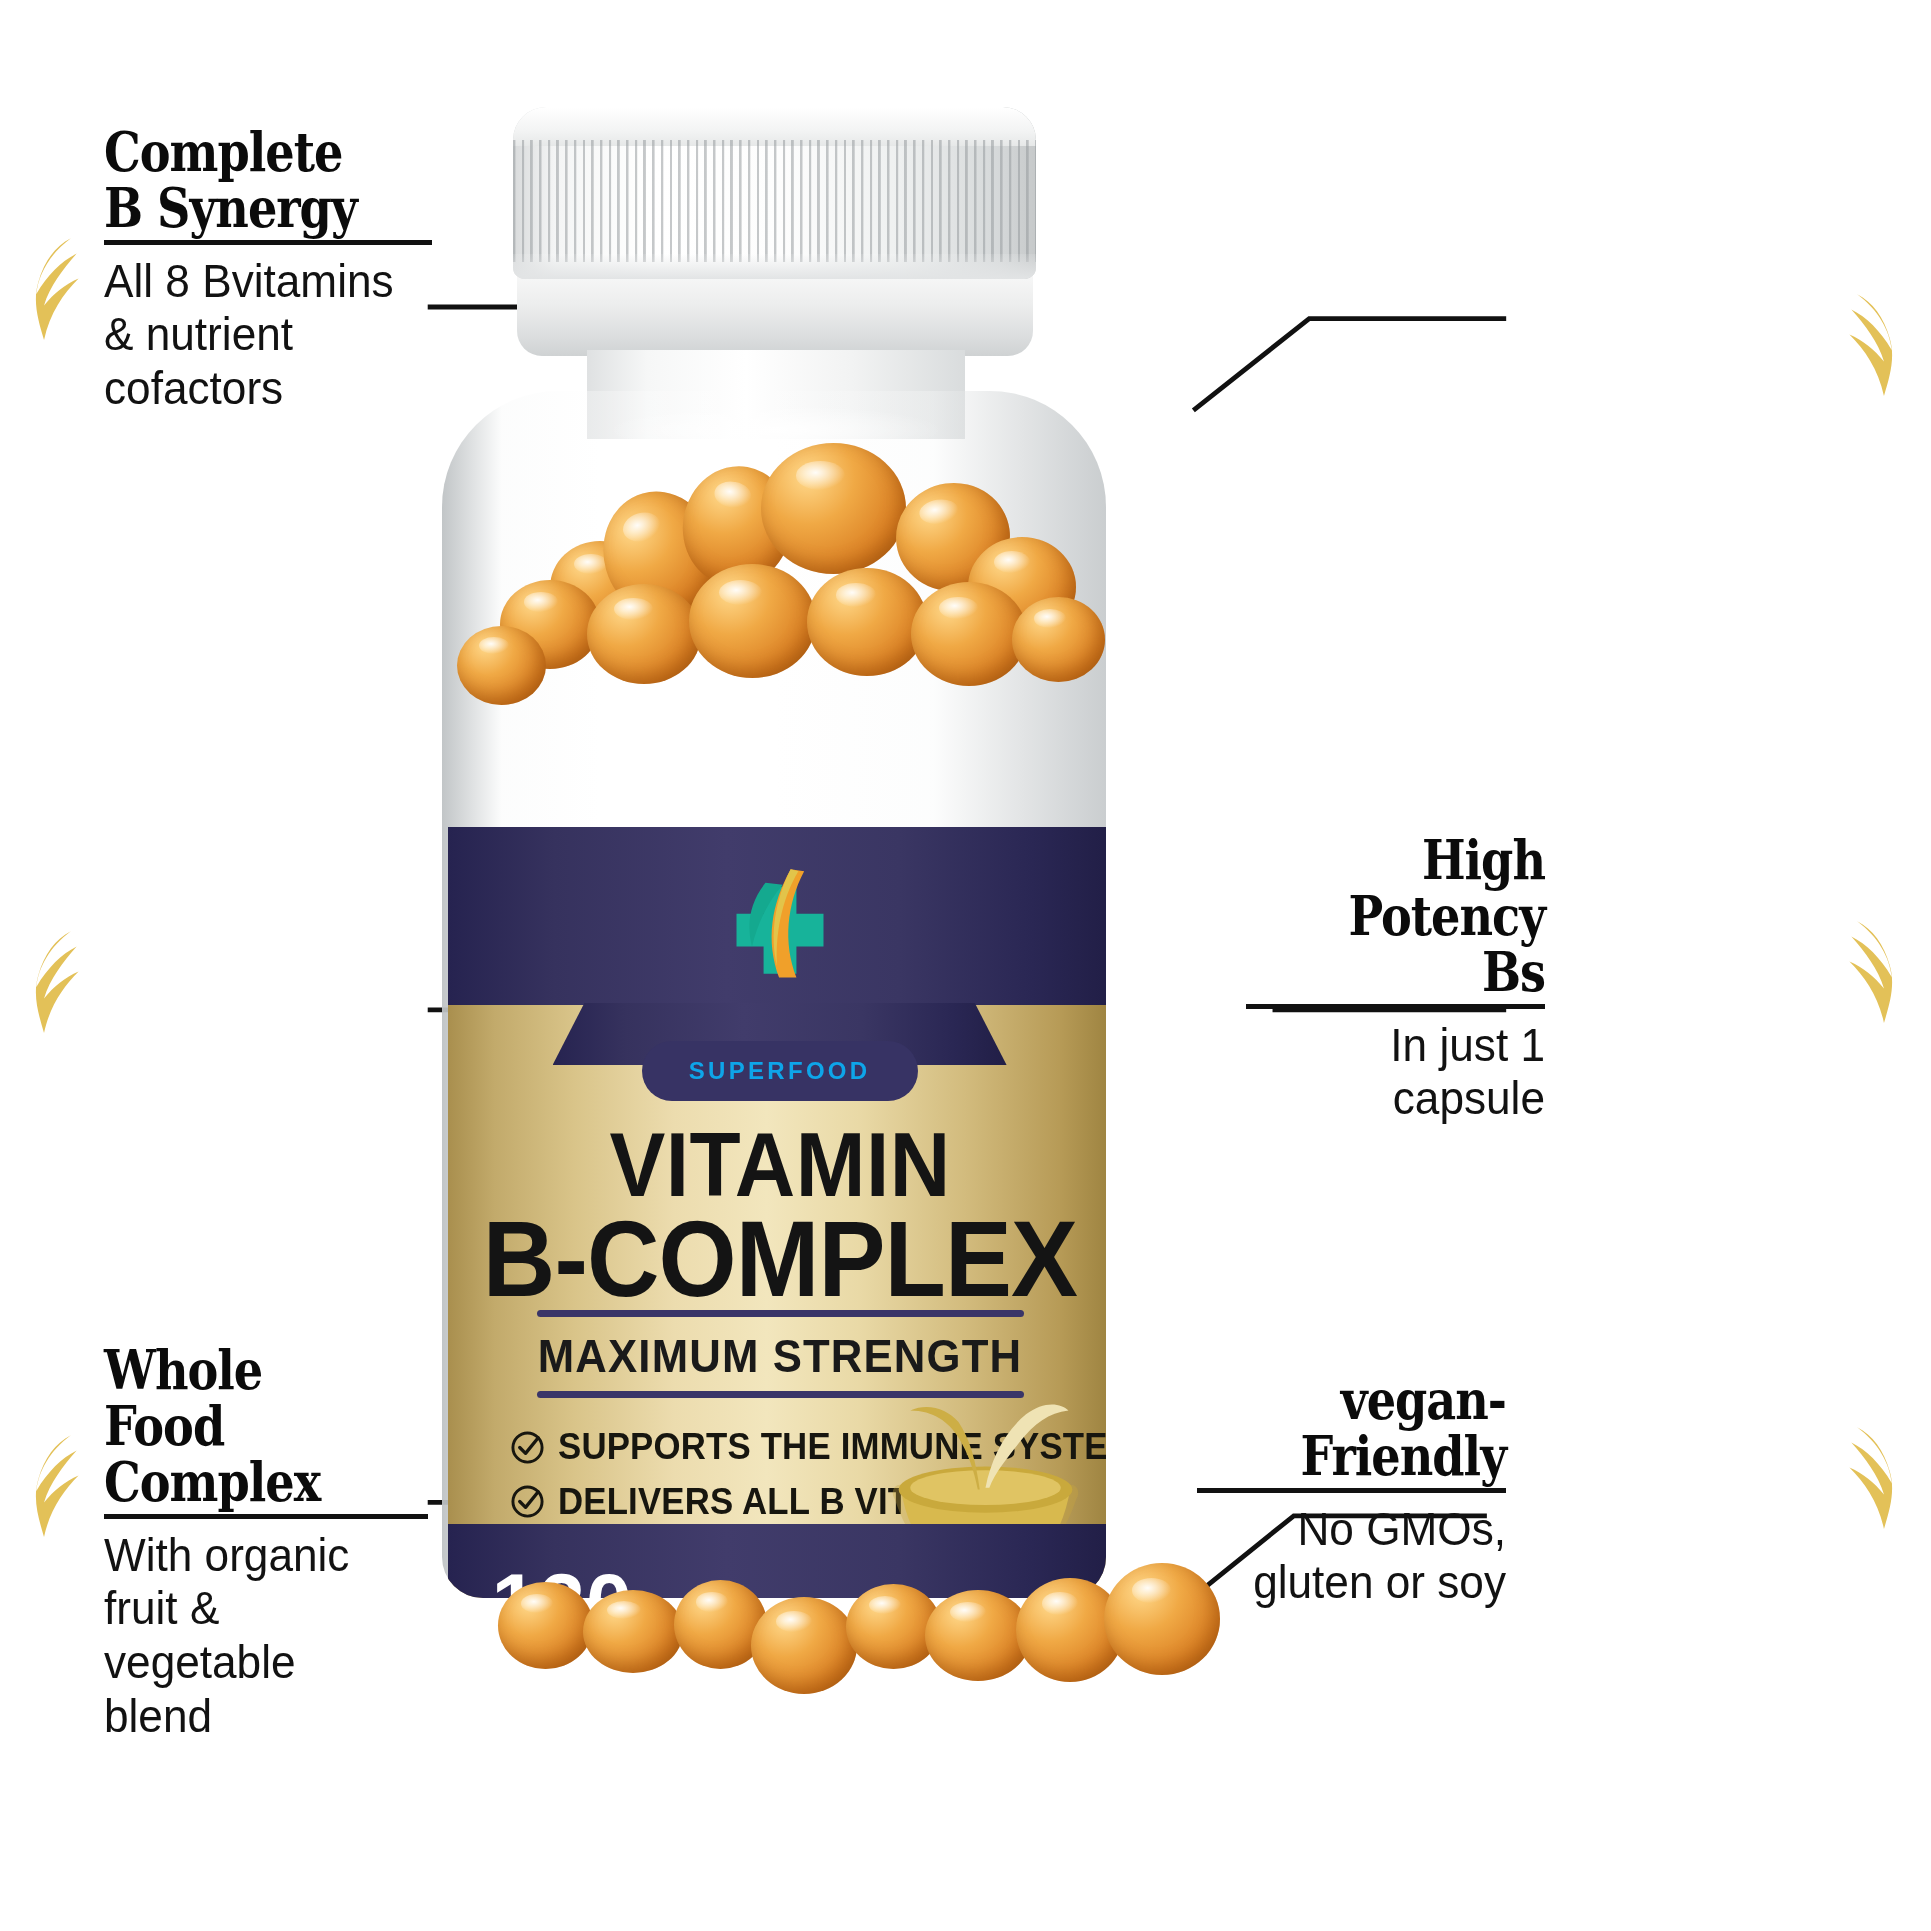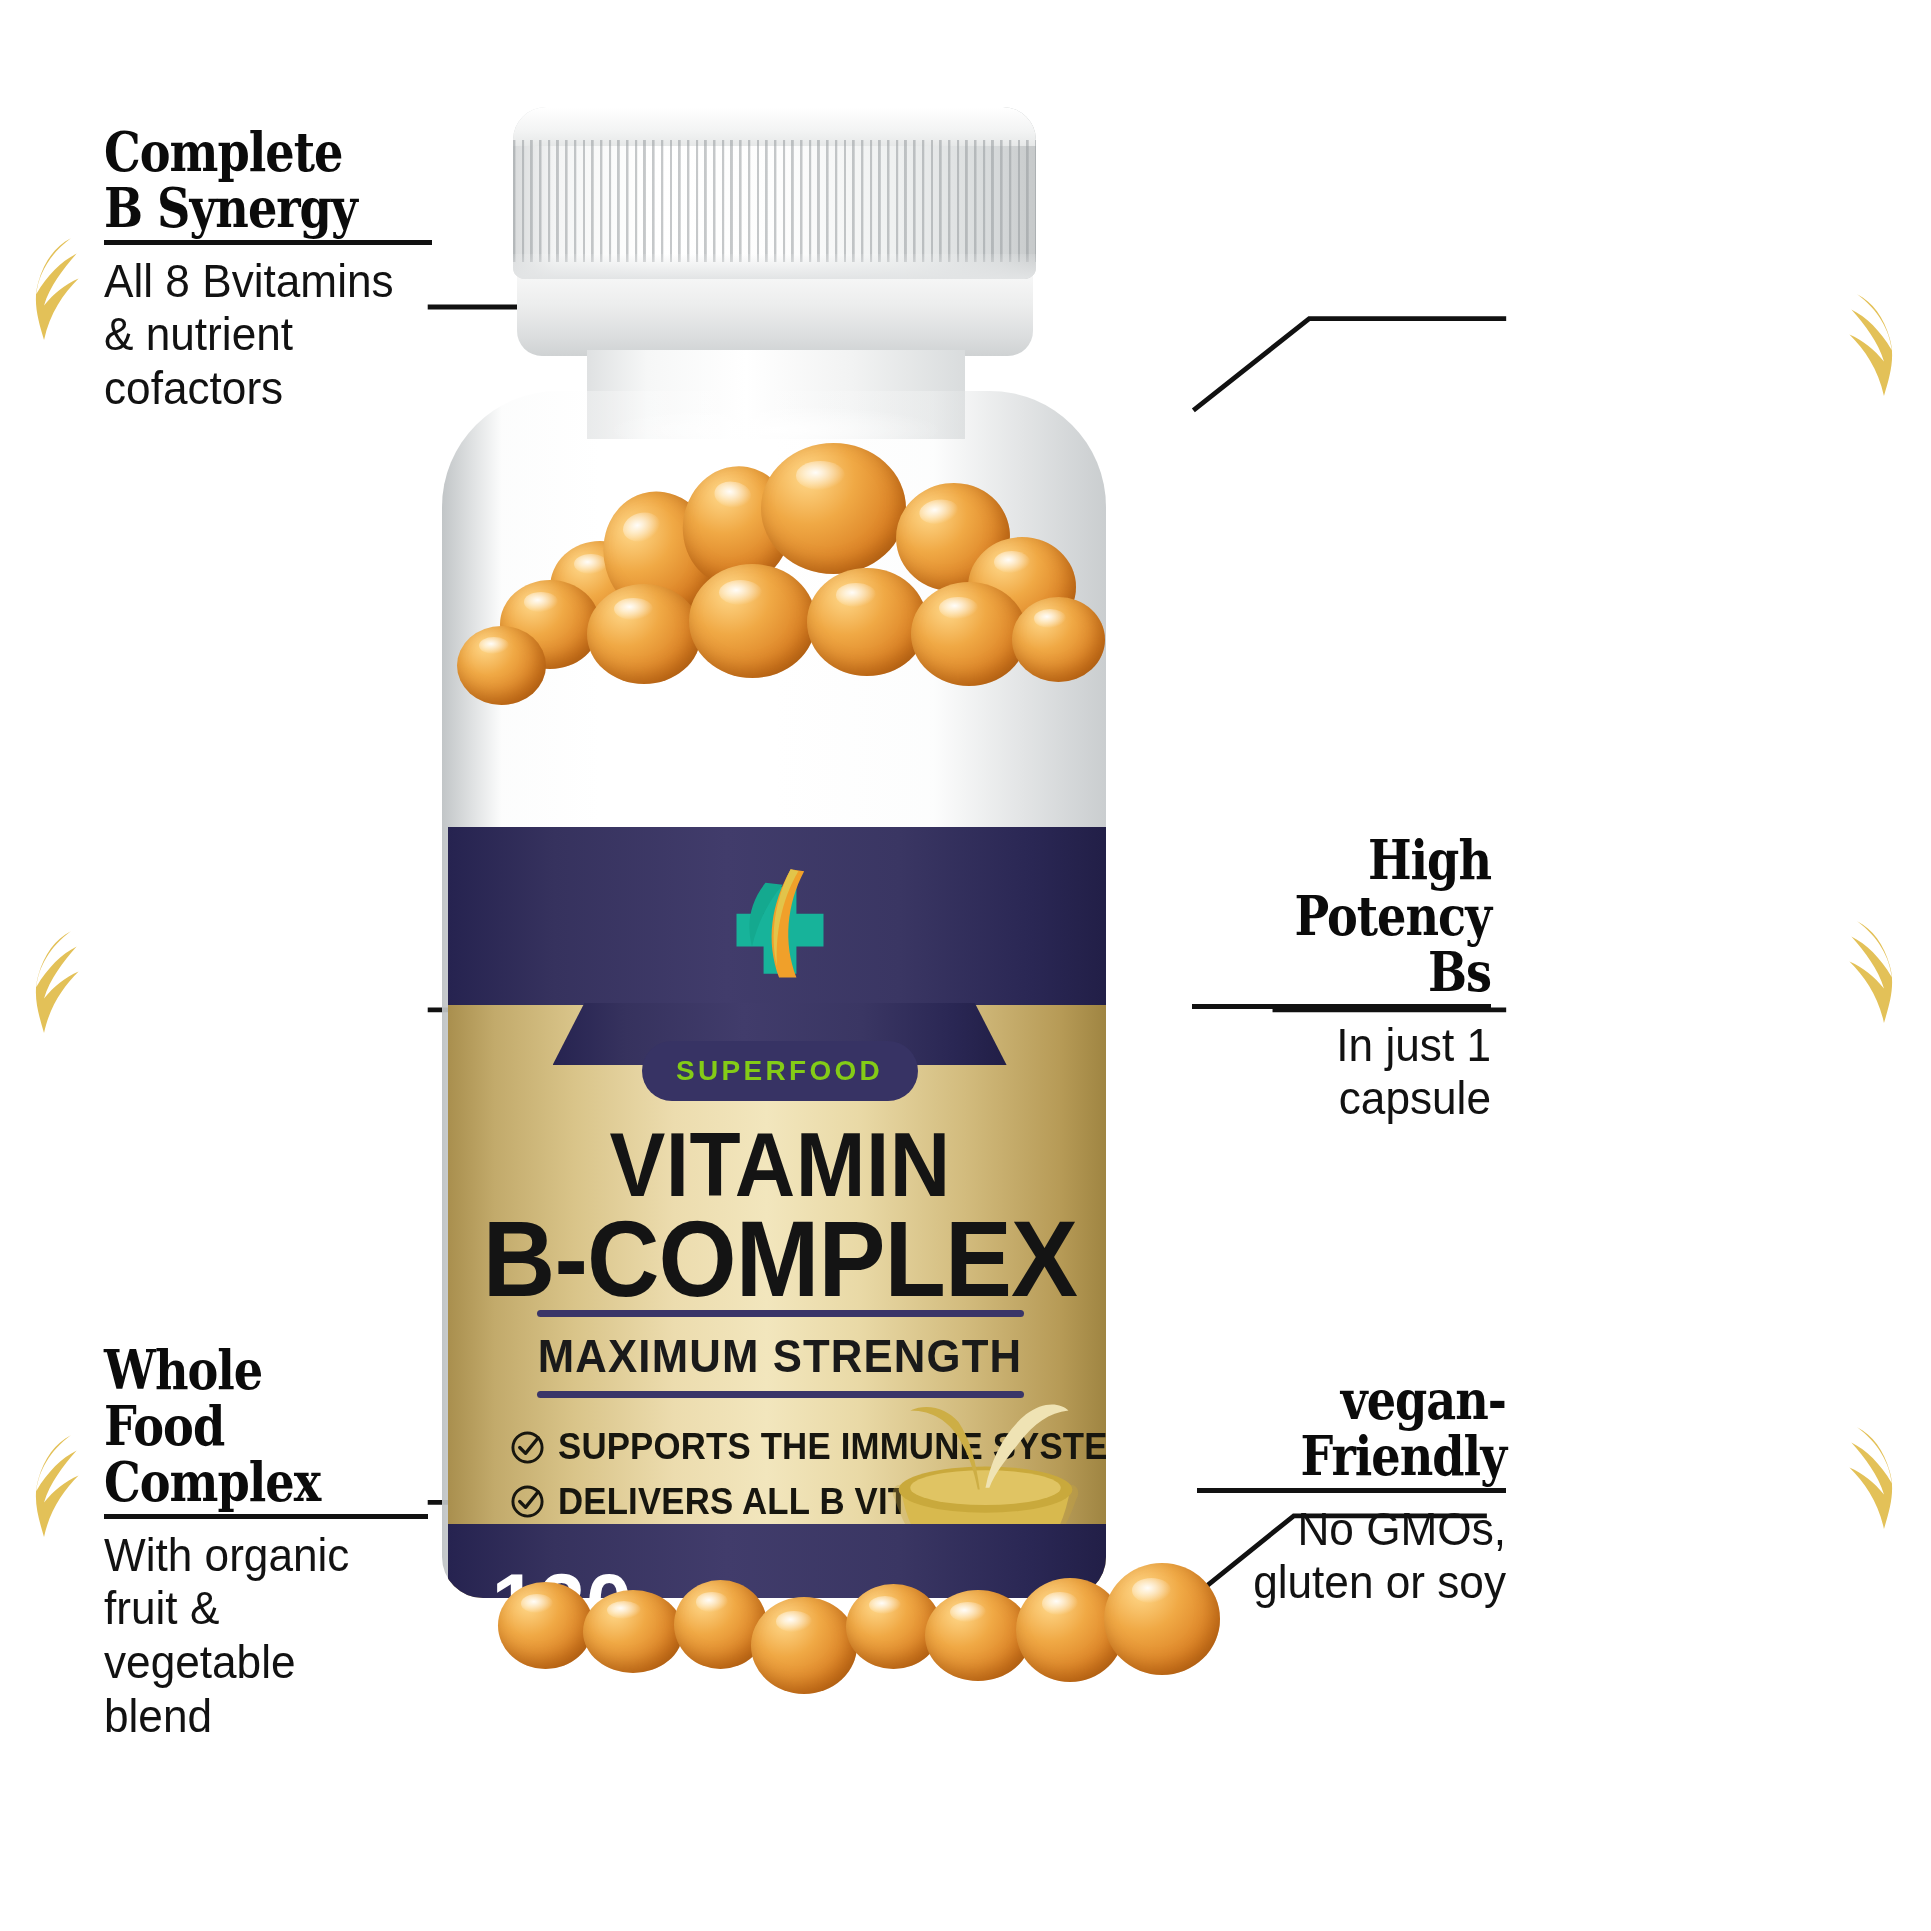--- a/index.html
+++ b/index.html
@@ -140,21 +140,21 @@
 
   .logo{position:absolute;left:50%;top:21px;transform:translateX(-50%);width:145px;height:145px;}
 
   .pill-badge{
     position:absolute;left:50%;transform:translateX(-50%);
     top:214px;width:276px;height:60px;border-radius:33px;
     background:#373364;
     display:flex;align-items:center;justify-content:center;
   }
   .pill-badge span{
-    color:#84cc16;font-size:28px;font-weight:700;letter-spacing:3.3px;
+    color:#0ea5e9;font-size:24px;font-weight:700;letter-spacing:3.3px;
   }
 
   .t-vitamin{
     position:absolute;left:0;right:0;top:286px;text-align:center;
     font-size:91px;font-weight:700;color:#141414;
     letter-spacing:0.5px;transform:scaleX(.92);
   }
   .t-complex{
     position:absolute;left:0;right:0;top:369px;text-align:center;
     font-size:108px;font-weight:700;color:#141414;
@@ -237,21 +237,21 @@
         <path d="M52 6 C30 22 18 44 16 64 C28 44 42 30 58 22 C44 38 30 56 24 76 C34 64 46 54 60 48 C44 64 30 84 24 112 C18 92 12 72 18 52 C24 30 36 14 52 6 Z" fill="#e3c158"></path>
       </svg>
   </div>
 
   <div class="leaf" style="left:1836px;top:288px;transform:scaleX(-1);">
     <svg viewBox="0 0 74 122">
         <path d="M52 6 C30 22 18 44 16 64 C28 44 42 30 58 22 C44 38 30 56 24 76 C34 64 46 54 60 48 C44 64 30 84 24 112 C18 92 12 72 18 52 C24 30 36 14 52 6 Z" fill="#e3c158"></path>
       </svg>
   </div>
 
-  <div class="callout right" style="left:1192px;top:832px;width:299px;">
+  <div class="callout right" style="left:1246px;top:832px;width:299px;">
     <div class="c-head">High
 Potency Bs</div>
     <div class="rule"></div>
     <div class="c-body">In just 1
 capsule</div>
   </div>
   <div class="leaf" style="left:1836px;top:915px;transform:scaleX(-1);">
     <svg viewBox="0 0 74 122">
         <path d="M52 6 C30 22 18 44 16 64 C28 44 42 30 58 22 C44 38 30 56 24 76 C34 64 46 54 60 48 C44 64 30 84 24 112 C18 92 12 72 18 52 C24 30 36 14 52 6 Z" fill="#e3c158"></path>
       </svg>

